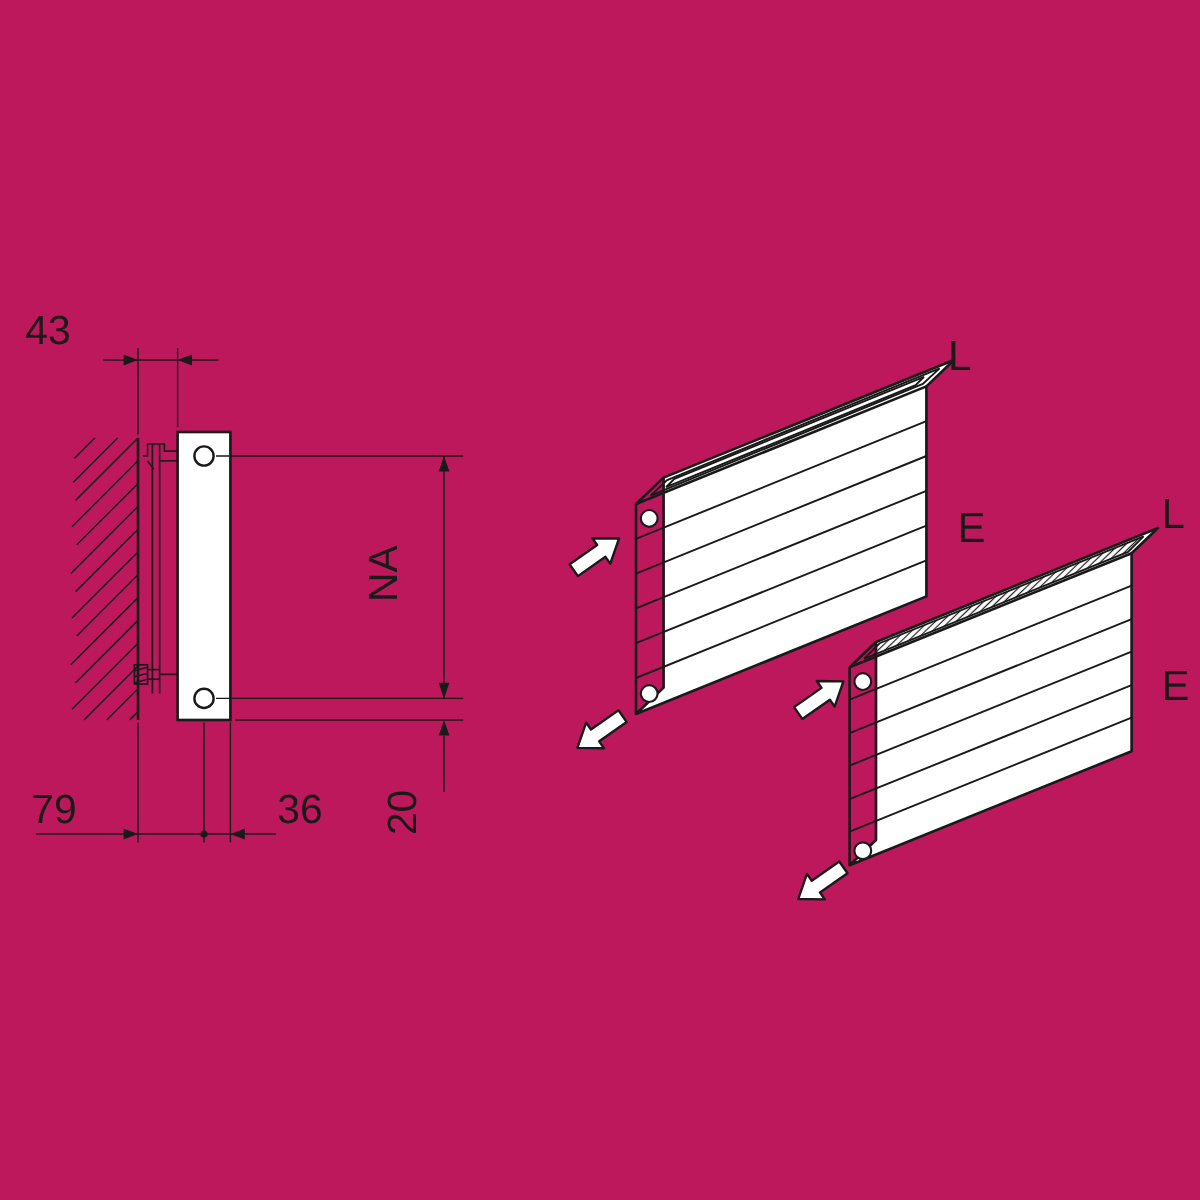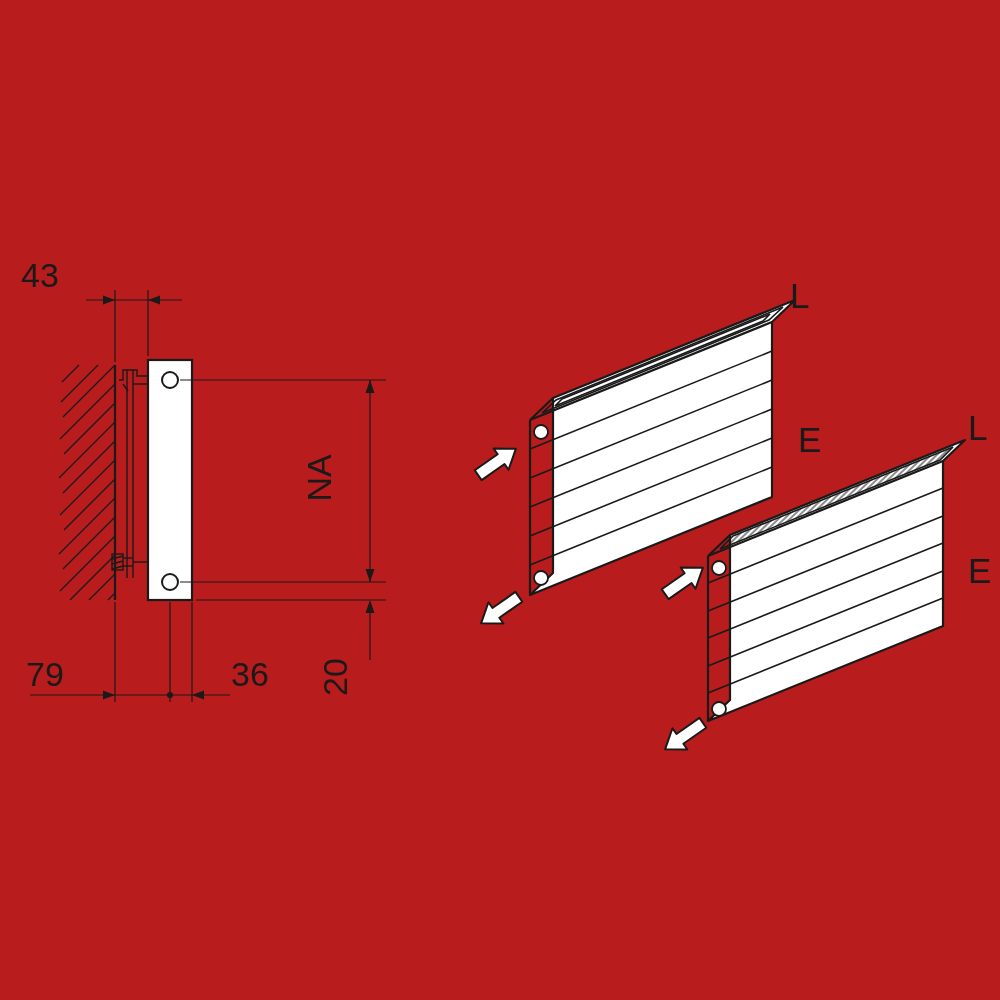--- a/index.html
+++ b/index.html
@@ -7,21 +7,21 @@
     padding: 0;
     background: #ffffff;
     width: 1000px;
     height: 1000px;
     font-family: "Liberation Sans", sans-serif;
   }
   .stage {
     position: relative;
     width: 1000px;
     height: 1000px;
-    background: #b91c1c;
+    background: #be185d;
     overflow: hidden;
   }
   svg { display: block; }
   svg text {
     font-family: "Liberation Sans", sans-serif;
     fill: #1a1a1a;
   }
   .dim-text { font-size: 34px; }
   .conn-text { font-size: 35px; }
 </style>

